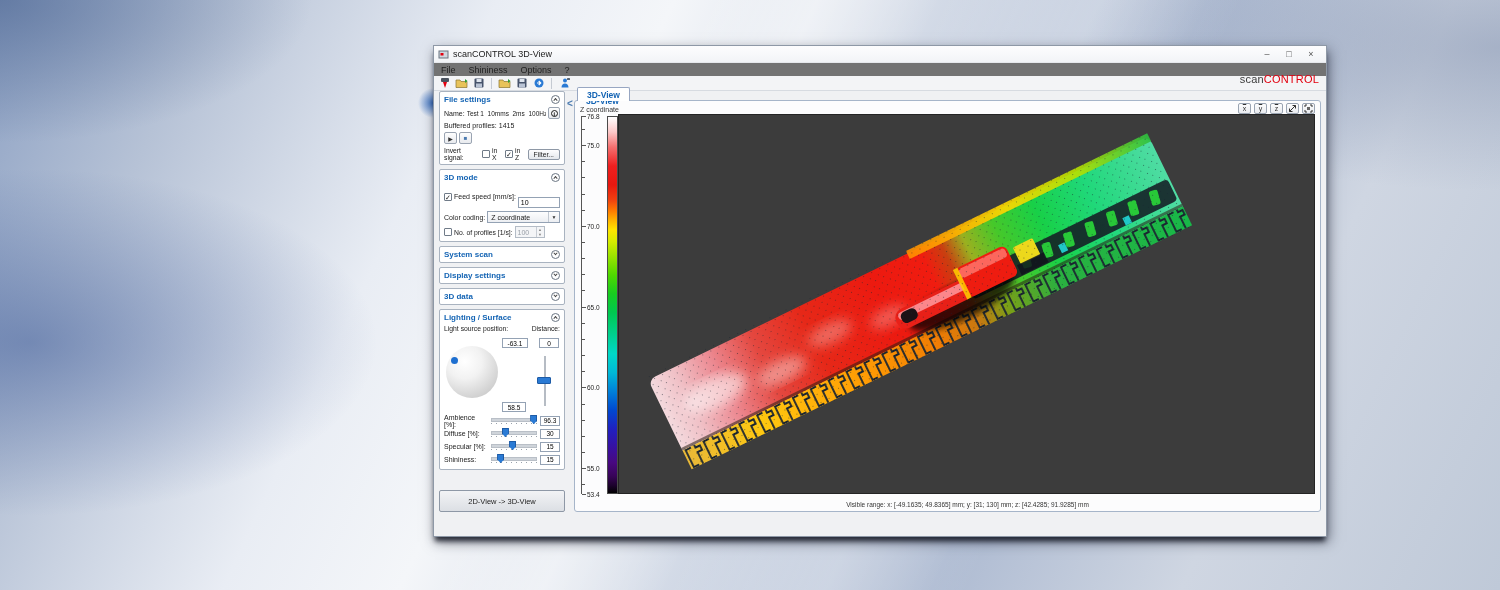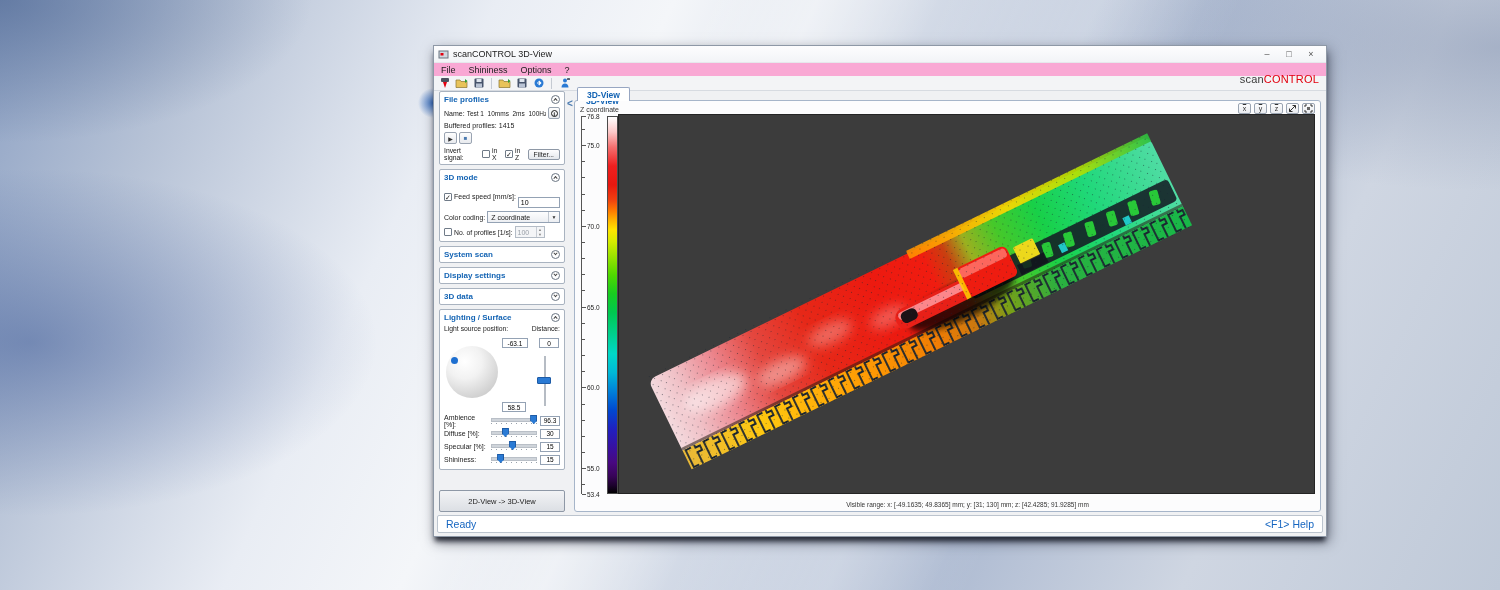--- a/index.html
+++ b/index.html
@@ -23,21 +23,21 @@
     position:absolute; left:433px; top:45px; width:894px; height:492px;
     background:#f0f1f3; border:1px solid #8e98a6;
     box-shadow:2px 5px 12px rgba(25,30,45,.55), 0 6px 5px -2px rgba(10,14,24,.8);
     font-size:8px; color:#1a1a1a;
   }
   .titlebar{ height:17px; background:linear-gradient(#fdfdfe,#f2f4f7); border-bottom:1px solid #e6e8ec;
     display:flex; align-items:center; padding:0 4px; }
   .titlebar .ttl{ font-size:9px; color:#222; margin-left:4px; }
   .wbtns{ margin-left:auto; display:flex; }
   .wbtn{ width:22px; height:15px; display:grid; place-items:center; font-size:9px; color:#555; cursor:default; }
-  .menubar{ height:13px; display:flex; align-items:center; gap:13px; padding:0 7px; font-size:9px; color:#222; background:#f9a8d4; }
+  .menubar{ height:13px; display:flex; align-items:center; gap:13px; padding:0 7px; font-size:9px; color:#222; background:#737373; }
   .toolbar{ height:15px; background:#f3f4f6; border-bottom:1px solid #d7dbe1; display:flex; align-items:center; gap:4px; padding:0 4px; }
   .tbsep{ width:1px; height:11px; background:#c5cad2; margin:0 2px; }
   .tbico{ width:13px; height:13px; display:grid; place-items:center; }
   .logo{ position:absolute; right:7px; top:27px; font-size:11px; font-weight:normal; letter-spacing:.2px; }
   .logo .lscan{ color:#3a3a3a; } .logo .lctrl{ color:#e2000f; }
 
   
   .panel{ position:absolute; left:5px; top:45px; width:126px; bottom:24px; display:flex; flex-direction:column; gap:4px; }
   .sect{ background:#fff; border:1px solid #a9b3c0; border-radius:2px; padding:2px 4px 3px; }
   .sect-h{ display:flex; align-items:center; justify-content:space-between; color:#1464b4; font-weight:bold; font-size:8px; height:10px; }
@@ -187,21 +187,21 @@
         </svg>
       </span>
   </div>
 
   <div class="logo"><span class="lscan">scan</span><span class="lctrl">CONTROL</span></div>
 
   <div class="panel">
 
     <div class="sect">
       <div class="sect-h">
-        <span>File profiles</span>
+        <span>File settings</span>
         <span class="cbtn">
             <span class="chev"></span>
           </span>
       </div>
       <div class="row">
         <span>Name:</span>
         <span class="valtxt">Test 1_10mms_2ms_100Hz.avi</span>
         <span class="sqbtn infob">
             <span class="icirc">i</span>
           </span>
@@ -503,17 +503,13 @@
             </g>
             <rect x="0" y="-96" width="560" height="104" fill="url(#speck)" opacity=".5"></rect>
           </g>
         </svg>
       </div>
 
       <div class="visrange">Visible range:   x: [-49.1635; 49.8365] mm;  y: [31; 130] mm;  z: [42.4285; 91.9285] mm</div>
     </div>
   </div>
 
-  <div class="statusbar">
-    <span>Ready</span>
-    <span>&lt;F1&gt; Help</span>
-  </div>
 </div>
 
 </body></html>

